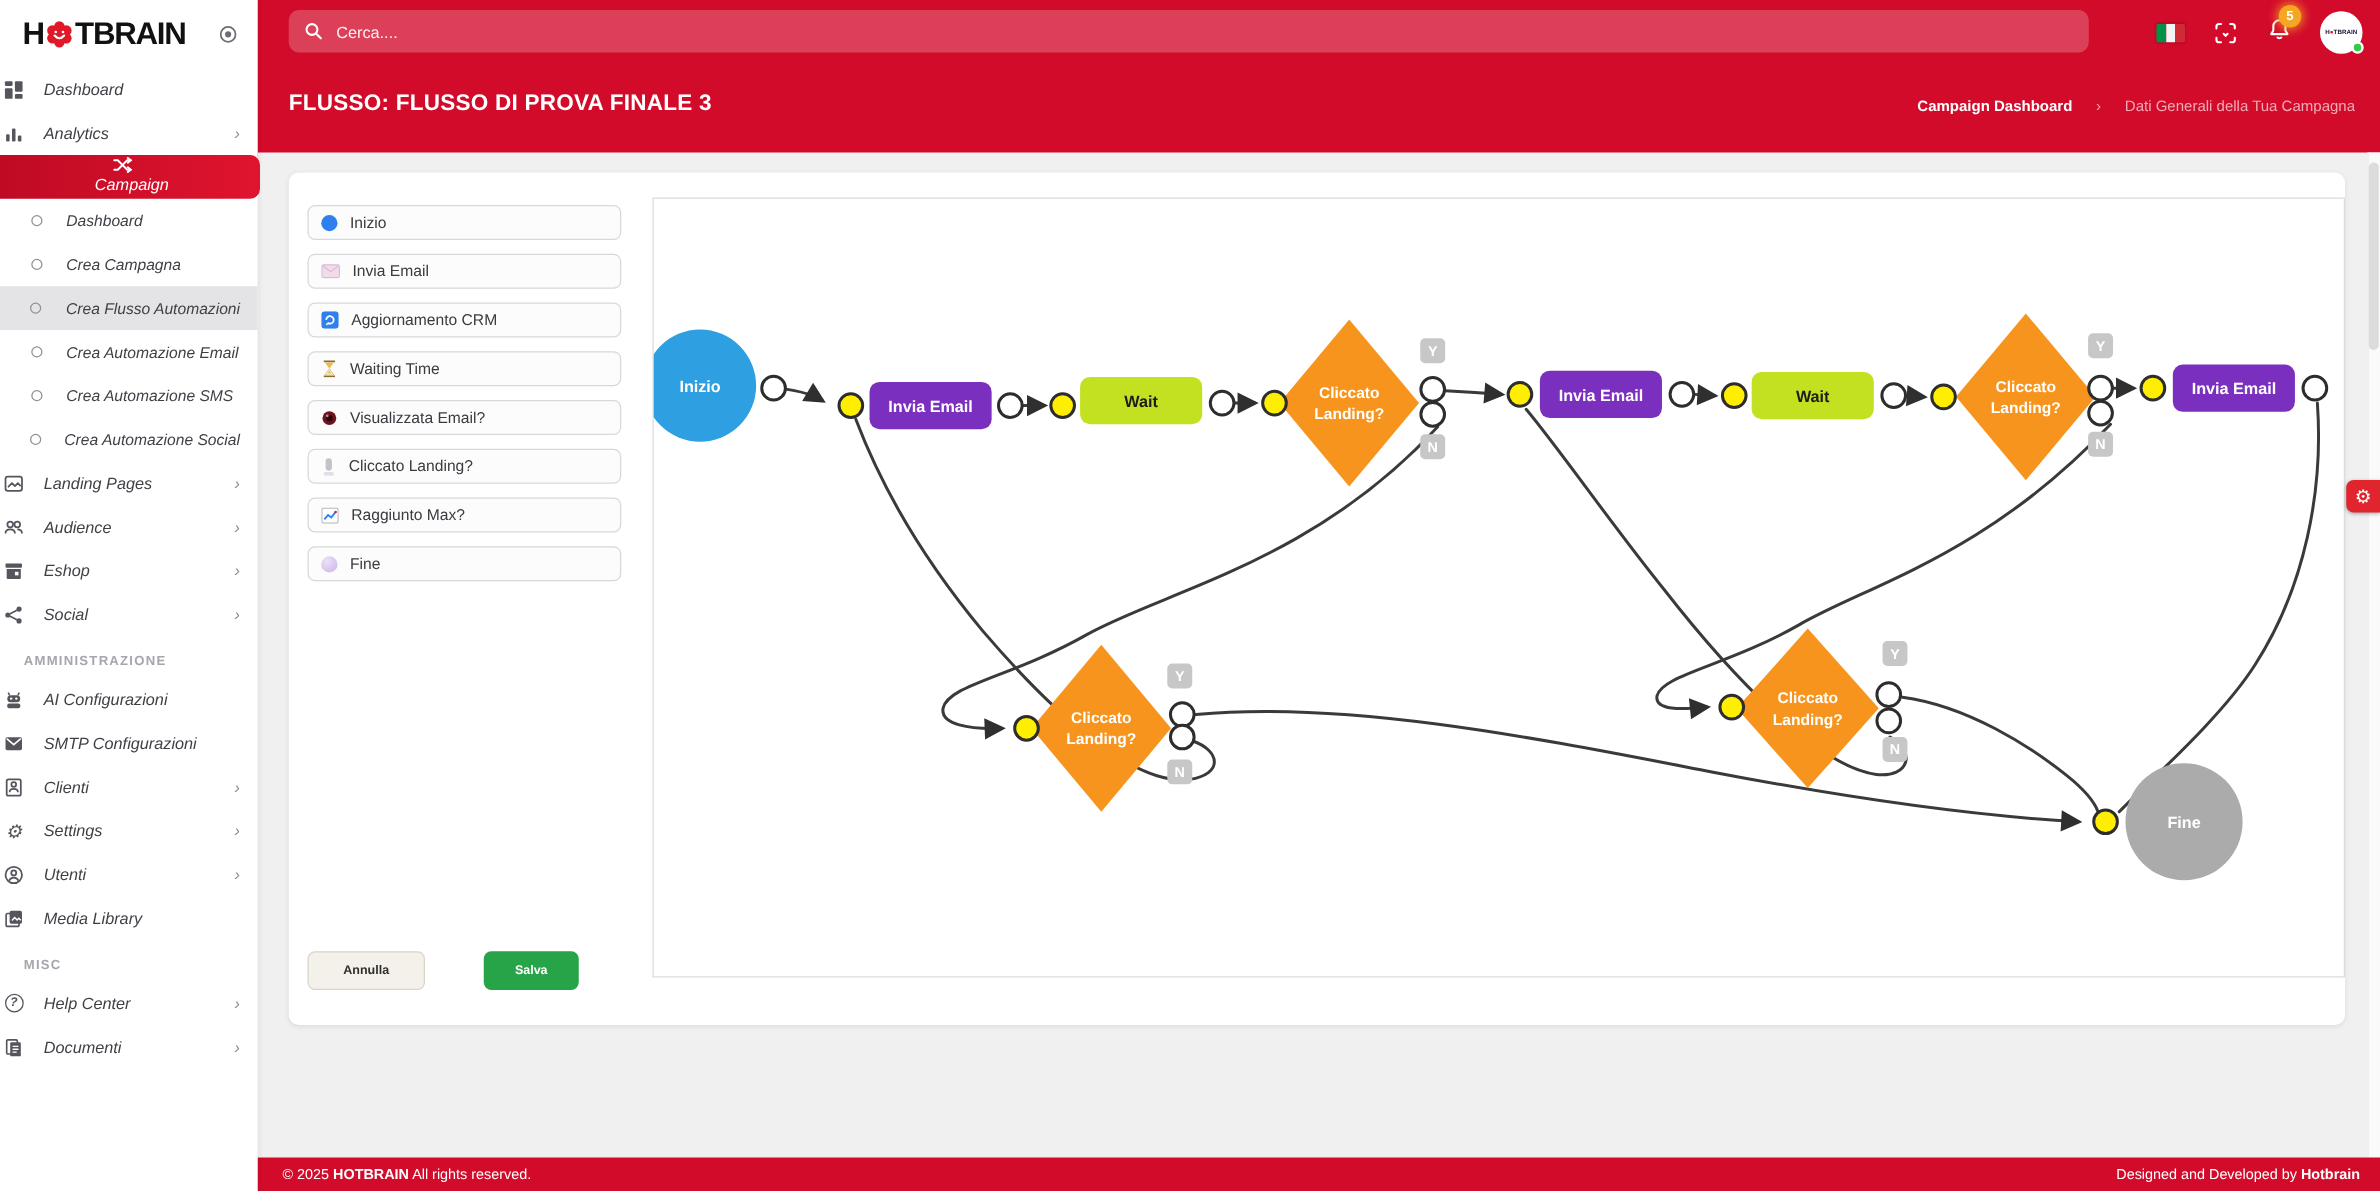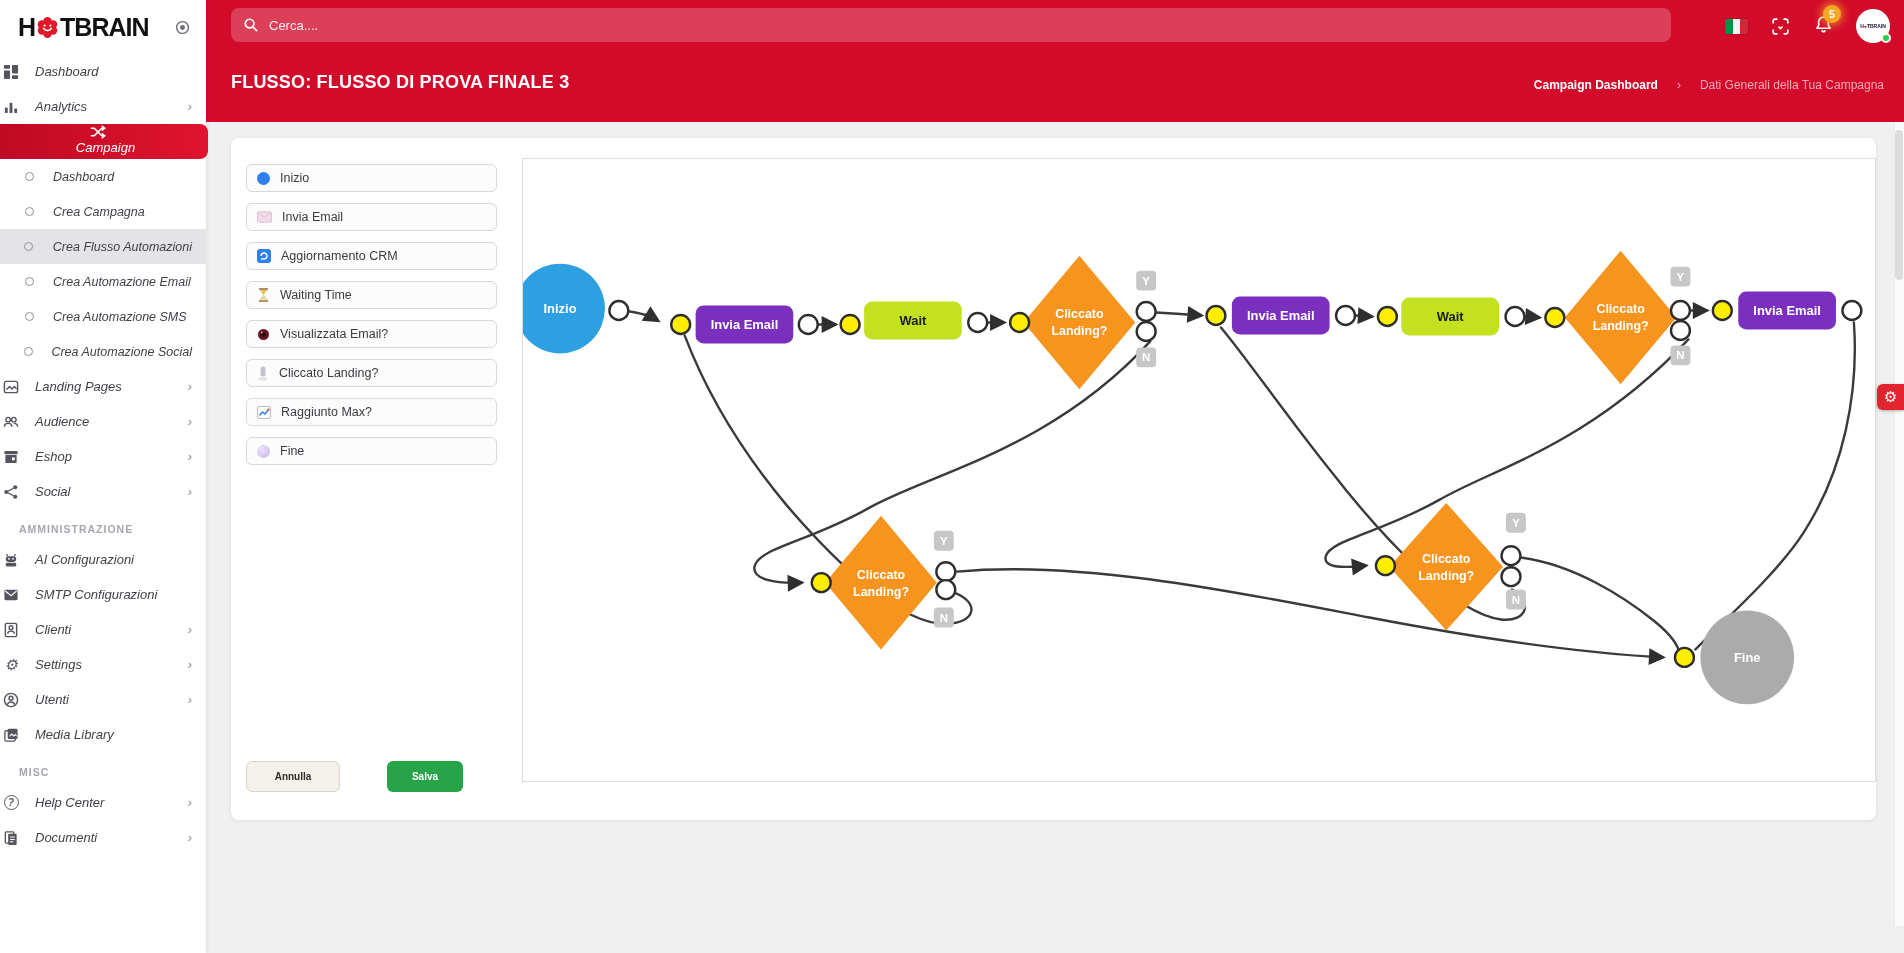--- a/index.html
+++ b/index.html
@@ -566,14 +566,22 @@
       <button class="btn btn-cancel">Annulla</button>
       <button class="btn btn-save">Salva</button>
     </div>
 
   </div>
 
   <div class="gear-fab">
       <span>⚙</span>
     </div>
 
+  <div class="footer">
+    <div>
+      <span>© 2025 </span><b>HOTBRAIN</b><span> All rights reserved.</span>
+    </div>
+    <div>
+      <span>Designed and Developed by </span><b>Hotbrain</b>
+    </div>
+  </div>
 
 </div>
 
 </body></html>

